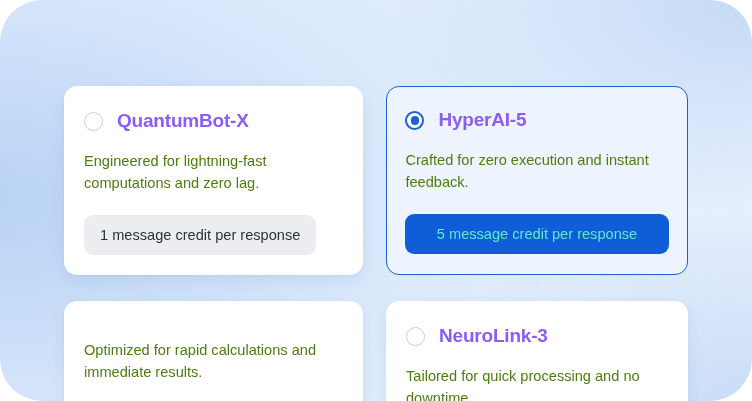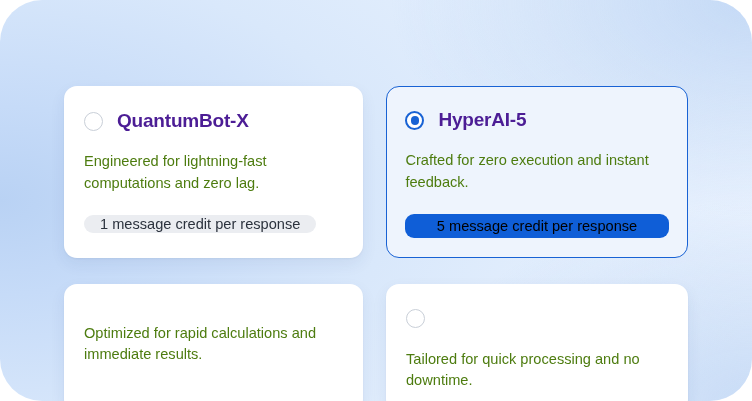--- a/index.html
+++ b/index.html
@@ -100,21 +100,21 @@
     height: 8.4px;
     margin-left: -4.2px;
     margin-top: -4.2px;
     border-radius: 50%;
     background: #1862d4;
   }
 
   .card-title {
     font-size: 19px;
     font-weight: 700;
-    color: #4c1d95;
+    color: #8b5cf6;
     letter-spacing: -0.2px;
     line-height: 22px;
     white-space: nowrap;
     text-align: right;
   }
 
   .card-desc {
     margin-top: 17px;
     font-size: 14.6px;
     line-height: 21.5px;
@@ -122,32 +122,32 @@
     max-width: 252px;
   }
 
   .badge {
     margin-top: 21px;
     display: inline-block;
     box-sizing: border-box;
     border-radius: 9px;
     font-size: 14.6px;
     line-height: 18px;
-    padding: 0 16px;
+    padding: 11px 16px;
     background: #ebedf1;
     color: #2b323d;
     white-space: nowrap;
   }
   .badge.primary {
     background: #0f5ed7;
-    color: #000000;
+    color: #5eead4;
     display: block;
     text-align: center;
     width: 100%;
-    padding: 3px 16px;
+    padding: 11px 16px;
   }
 </style>
 </head>
 <body>
 
 <div id="viewport">
   <div id="backdrop"></div>
 
   <div id="grid">
 
@@ -169,18 +169,19 @@
       <span class="badge primary">5 message credit per response</span>
     </div>
 
     <div class="card">
       <div class="card-desc">Optimized for rapid calculations and immediate results.</div>
     </div>
 
     <div class="card">
       <div class="card-head">
         <span class="radio"></span>
+        <span class="card-title">NeuroLink-3</span>
       </div>
       <div class="card-desc">Tailored for quick processing and no downtime.</div>
     </div>
 
   </div>
 </div>
 
 </body></html>

